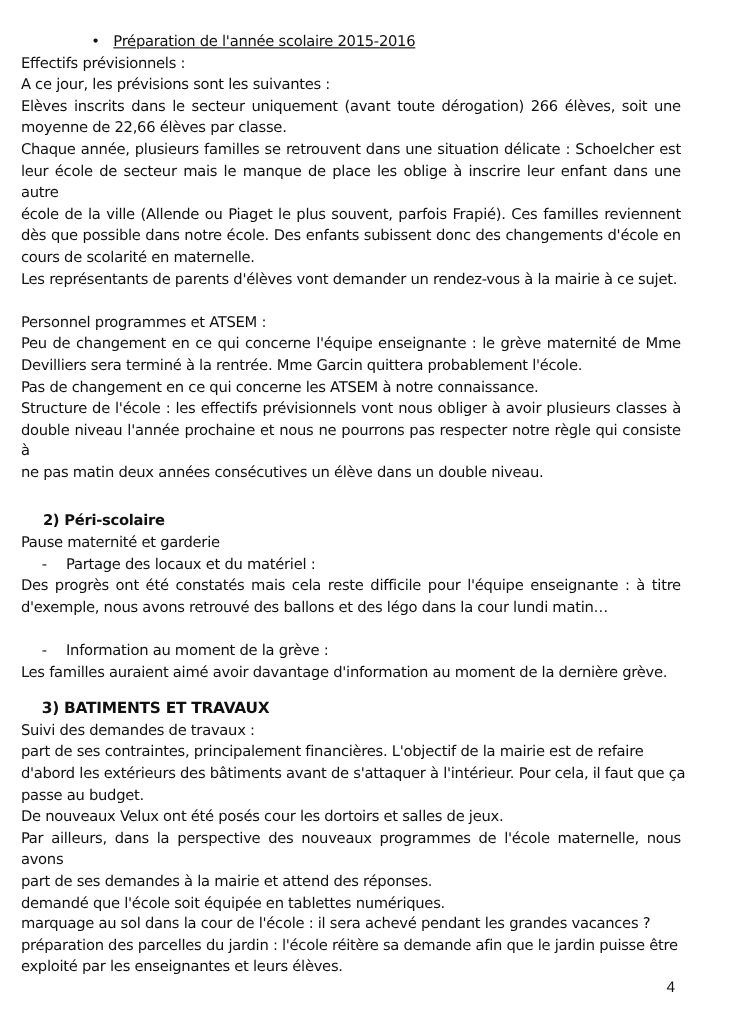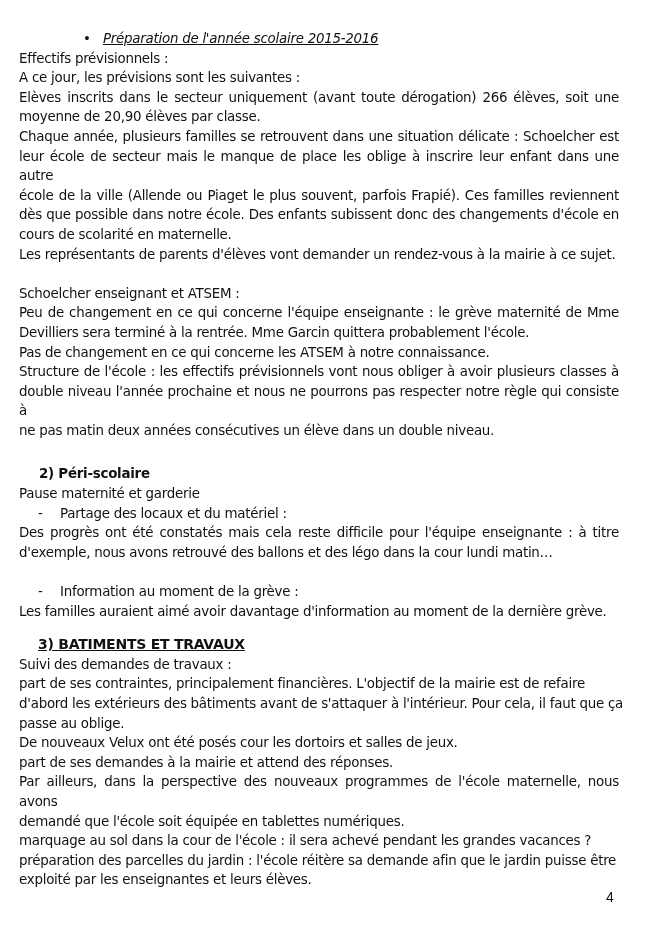--- a/index.html
+++ b/index.html
@@ -3,48 +3,48 @@
 <meta charset="utf-8">
 <style>
   html, body { margin: 0; padding: 0; background: #ffffff; }
   body { width: 667px; height: 925px; position: relative; overflow: hidden;
          font-family: "DejaVu Sans", sans-serif; color: #111; }
   .page { position: absolute; left: 19px; top: 29px; width: 600px; font-size: 13.4px; line-height: 19.6px; letter-spacing: -0.25px; }
   .line { white-space: nowrap; }
   .just { text-align: justify; text-align-last: justify; white-space: normal; }
   .bullet-title { padding-left: 84px; position: relative; }
   .bullet-title .dot { position: absolute; left: 64px; top: 0; }
-  .bullet-title .t { font-style: italic; text-decoration: underline; }
+  .bullet-title .t { text-decoration: underline; }
   .blank { height: 19.6px; }
   .h2 { padding-left: 20px; font-weight: bold; margin-top: 24px; }
-  .h3 { padding-left: 19px; font-weight: bold; font-size: 14px; margin-top: 10px; text-decoration: underline; }
+  .h3 { padding-left: 19px; font-weight: bold; font-size: 14px; margin-top: 10px; }
   .dash { padding-left: 19px; }
   .dash .d { display: inline-block; width: 22px; }
   .pagenum { position: absolute; left: 606px; top: 889px; font-family: "Liberation Sans", sans-serif; font-size: 14px; }
 </style>
 </head>
 <body>
 
 <div class="page">
   <div class="line bullet-title">
     <span class="dot">•</span>
     <span class="t">Préparation de l'année scolaire 2015-2016</span>
   </div>
   <div class="line">Effectifs prévisionnels :</div>
   <div class="line">A ce jour, les prévisions sont les suivantes :</div>
   <div class="line just">Elèves inscrits dans le secteur uniquement (avant toute dérogation) 266 élèves, soit une</div>
-  <div class="line">moyenne de 20,90 élèves par classe.</div>
+  <div class="line">moyenne de 22,66 élèves par classe.</div>
   <div class="line just">Chaque année, plusieurs familles se retrouvent dans une situation délicate : Schoelcher est</div>
   <div class="line just">leur école de secteur mais le manque de place les oblige à inscrire leur enfant dans une autre</div>
   <div class="line just">école de la ville (Allende ou Piaget le plus souvent, parfois Frapié). Ces familles reviennent</div>
   <div class="line just">dès que possible dans notre école. Des enfants subissent donc des changements d'école en</div>
   <div class="line">cours de scolarité en maternelle.</div>
   <div class="line">Les représentants de parents d'élèves vont demander un rendez-vous à la mairie à ce sujet.</div>
   <div class="blank"></div>
-  <div class="line">Schoelcher enseignant et ATSEM :</div>
+  <div class="line">Personnel programmes et ATSEM :</div>
   <div class="line just">Peu de changement en ce qui concerne l'équipe enseignante : le grève maternité de Mme</div>
   <div class="line">Devilliers sera terminé à la rentrée. Mme Garcin quittera probablement l'école.</div>
   <div class="line">Pas de changement en ce qui concerne les ATSEM à notre connaissance.</div>
   <div class="line just">Structure de l'école : les effectifs prévisionnels vont nous obliger à avoir plusieurs classes à</div>
   <div class="line just">double niveau l'année prochaine et nous ne pourrons pas respecter notre règle qui consiste à</div>
   <div class="line">ne pas matin deux années consécutives un élève dans un double niveau.</div>
 
   <div class="line h2">2) Péri-scolaire</div>
   <div class="line">Pause maternité  et garderie</div>
   <div class="line dash">
@@ -55,23 +55,23 @@
   <div class="blank"></div>
   <div class="line dash">
     <span class="d">-</span><span>Information au moment de la grève :</span>
   </div>
   <div class="line">Les familles auraient aimé avoir davantage d'information au moment de la dernière grève.</div>
 
   <div class="line h3" style="margin-top:14px">3) BATIMENTS ET TRAVAUX</div>
   <div class="line">Suivi des demandes de travaux :</div>
   <div class="line">part de ses contraintes, principalement financières. L'objectif de la mairie est de refaire</div>
   <div class="line">d'abord les extérieurs des bâtiments avant de s'attaquer à l'intérieur. Pour cela, il faut que ça</div>
-  <div class="line">passe au oblige.</div>
+  <div class="line">passe au budget.</div>
   <div class="line">De nouveaux Velux ont été posés cour les dortoirs et salles de jeux.</div>
+  <div class="line just">Par ailleurs, dans la perspective des nouveaux programmes de l'école maternelle, nous avons</div>
   <div class="line">part de ses demandes à la mairie et attend des réponses.</div>
-  <div class="line just">Par ailleurs, dans la perspective des nouveaux programmes de l'école maternelle, nous avons</div>
   <div class="line">demandé que l'école soit équipée en tablettes numériques.</div>
   <div class="line">marquage au sol dans la cour de l'école : il sera achevé pendant les grandes vacances ?</div>
   <div class="line">préparation des parcelles du jardin : l'école réitère sa demande afin que le jardin puisse être</div>
   <div class="line">exploité par les enseignantes et leurs élèves.</div>
 </div>
 
 <div class="pagenum">4</div>
 
 </body></html>

